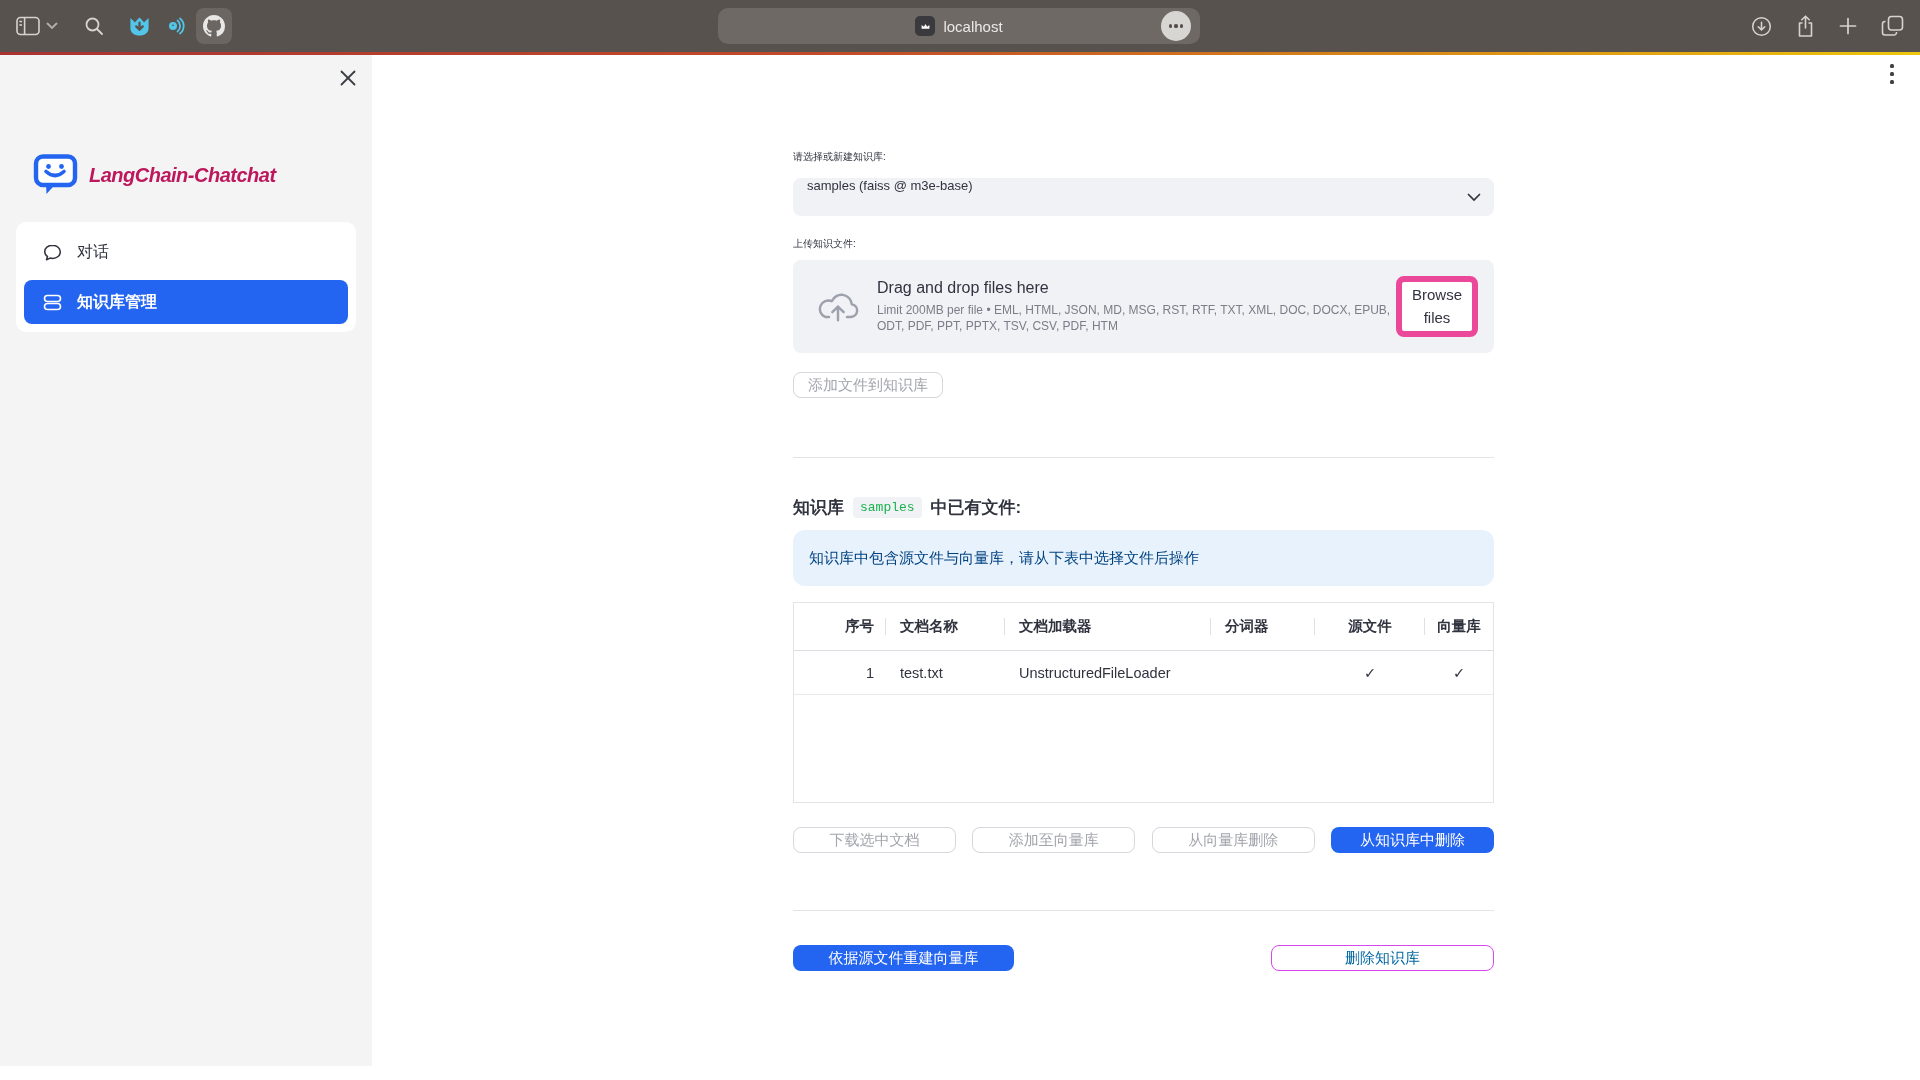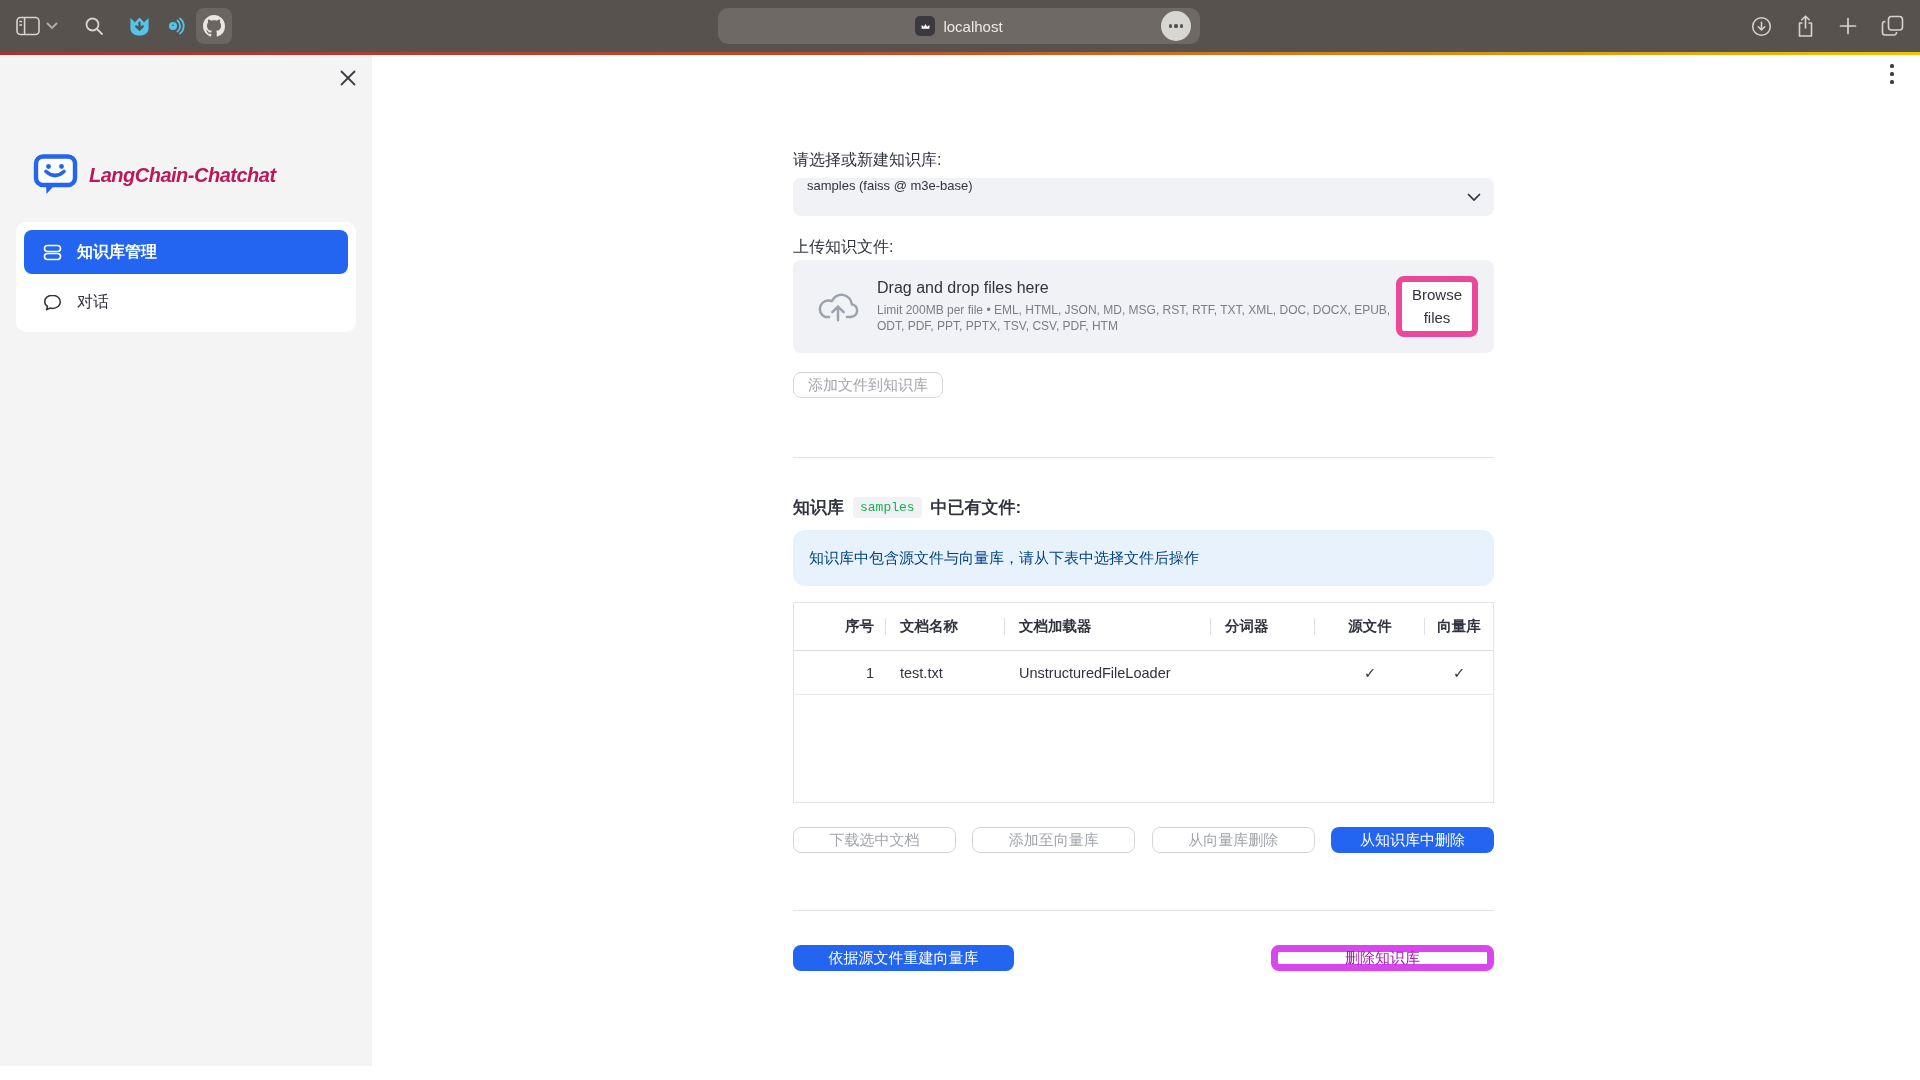--- a/index.html
+++ b/index.html
@@ -30,36 +30,36 @@
   .menu-card { position:absolute; left:16px; top:167px; width:340px; background:#fff; border-radius:10px; padding:8px; }
   .menu-item { height:44px; display:flex; align-items:center; gap:14px; padding-left:18px; border-radius:8px; font-size:16px; }
   .menu-item + .menu-item { margin-top:6px; }
   .menu-item.selected { background:#2364f0; color:#fff; font-weight:bold; }
   .bottom-strip { position:absolute; left:0; top:1066px; width:372px; height:14px; background:#fff; }
 
   
   .kebab { position:absolute; left:1890px; top:64px; display:flex; flex-direction:column; gap:4px; }
   .kebab i { width:4px; height:4px; background:#3f4045; border-radius:1.5px; }
   .content { position:absolute; left:793px; top:55px; width:701px; height:1025px; }
-  .w-label { position:absolute; left:0; font-size:16px; color:#31333f; }
+  .w-label { position:absolute; left:0; font-size:10px; color:#31333f; }
   .selectbox { position:absolute; left:0; top:123px; width:701px; height:38px; background:#f0f2f6; border-radius:8px;
     display:flex; align-items:flex-start; padding:0 14px; font-size:13px; }
   .selectbox .chev { position:absolute; right:13px; top:12px; }
   .dropzone { position:absolute; left:0; top:205px; width:701px; height:93px; background:#f0f2f6; border-radius:8px;
     display:flex; align-items:center; padding-left:24px; }
   .dz-text { margin-left:18px; width:534px; }
   .dz-title { font-size:16px; color:#31333f; }
   .dz-hint { margin-top:6px; font-size:12px; line-height:1.32; color:#7b7d87; }
   .browse-btn { position:absolute; right:16px; top:16px; width:82px; height:61px; background:#fff; border:6px solid #ec4899;
     border-radius:8px; display:flex; align-items:center; justify-content:center; text-align:center;
     font-size:15px; line-height:1.5; color:#31333f; padding:4px 8px; }
   .btn { height:26px; border-radius:8px; display:inline-flex; align-items:center; justify-content:center; font-size:15px; background:#fff; }
   .btn.disabled { border:1px solid #d6d7dc; color:#a3a5ad; }
   .btn.primary { background:#2364f0; color:#fff; }
-  .btn.secondary { border:7px solid #d946ef; color:#a21caf;text-align:center; }
+  .btn.secondary { border:1px solid #d946ef; color:#0369a1;text-align:center; }
   .hr { position:absolute; left:0; width:701px; height:1px; background:#e3e4e8; }
   .heading { position:absolute; left:0; top:441px; display:flex; align-items:center; gap:9px;
     font-size:17px; font-weight:bold; color:#31333f; }
   .kb-chip { font-family:"Liberation Mono","DejaVu Sans Mono",monospace; font-weight:normal; font-size:13px;
     color:#19b24e; background:#f0f2f6; border-radius:4px; padding:3px 7px; }
   .infobox { position:absolute; left:0; top:475px; width:701px; height:56px; background:#e8f2fc; border-radius:12px;
     display:flex; align-items:center; padding-left:16px; font-size:15px; font-weight:500; color:#004280; }
   .table { position:absolute; left:0; top:547px; width:701px; height:201px; border:1px solid #e3e4e8; background:#fff; }
   .tr { display:flex; }
   .tr.head { height:48px; border-bottom:1px solid #dcdde2; font-weight:bold; }
@@ -174,32 +174,32 @@
       <rect x="3" y="3.5" width="39" height="28.5" rx="7" fill="#fff" stroke="#2364f0" stroke-width="4.4"></rect>
       <polygon points="13,30.5 23,30.5 13.5,41" fill="#2364f0"></polygon>
       <circle cx="15.5" cy="13.5" r="2.4" fill="#2364f0"></circle>
       <circle cx="28.5" cy="13.5" r="2.4" fill="#2364f0"></circle>
       <path d="M13 18.5 Q22 26.5 31 18.5" fill="none" stroke="#2364f0" stroke-width="3.6" stroke-linecap="round"></path>
     </svg>
     <span class="logo-text">LangChain-Chatchat</span>
   </div>
 
   <div class="menu-card">
+    <div class="menu-item">
+      <svg width="21" height="21" viewBox="0 0 21 21" fill="none" stroke="#31333f" stroke-width="1.5" stroke-linejoin="round">
+        <path d="M10.5 3.2 c-4.6 0 -7.8 2.9 -7.8 6.4 0 2 1.1 3.8 2.8 4.9 l-1 3.2 3.5 -1.6 c0.8 0.2 1.6 0.3 2.5 0.3 4.6 0 7.8 -2.9 7.8 -6.4 s-3.2 -6.8 -7.8 -6.8 z"></path>
+      </svg>
+      <span>对话</span>
+    </div>
     <div class="menu-item selected">
       <svg width="21" height="21" viewBox="0 0 21 21" fill="none" stroke="#fff" stroke-width="1.6">
         <rect x="2.5" y="3.5" width="16" height="6" rx="3"></rect>
         <rect x="2.5" y="11.5" width="16" height="6" rx="3"></rect>
       </svg>
       <span>知识库管理</span>
-    </div>
-    <div class="menu-item">
-      <svg width="21" height="21" viewBox="0 0 21 21" fill="none" stroke="#31333f" stroke-width="1.5" stroke-linejoin="round">
-        <path d="M10.5 3.2 c-4.6 0 -7.8 2.9 -7.8 6.4 0 2 1.1 3.8 2.8 4.9 l-1 3.2 3.5 -1.6 c0.8 0.2 1.6 0.3 2.5 0.3 4.6 0 7.8 -2.9 7.8 -6.4 s-3.2 -6.8 -7.8 -6.8 z"></path>
-      </svg>
-      <span>对话</span>
     </div>
   </div>
 </div>
 <div class="bottom-strip"></div>
 
 <div class="kebab">
     <i></i>
     <i></i>
     <i></i>
   </div>

